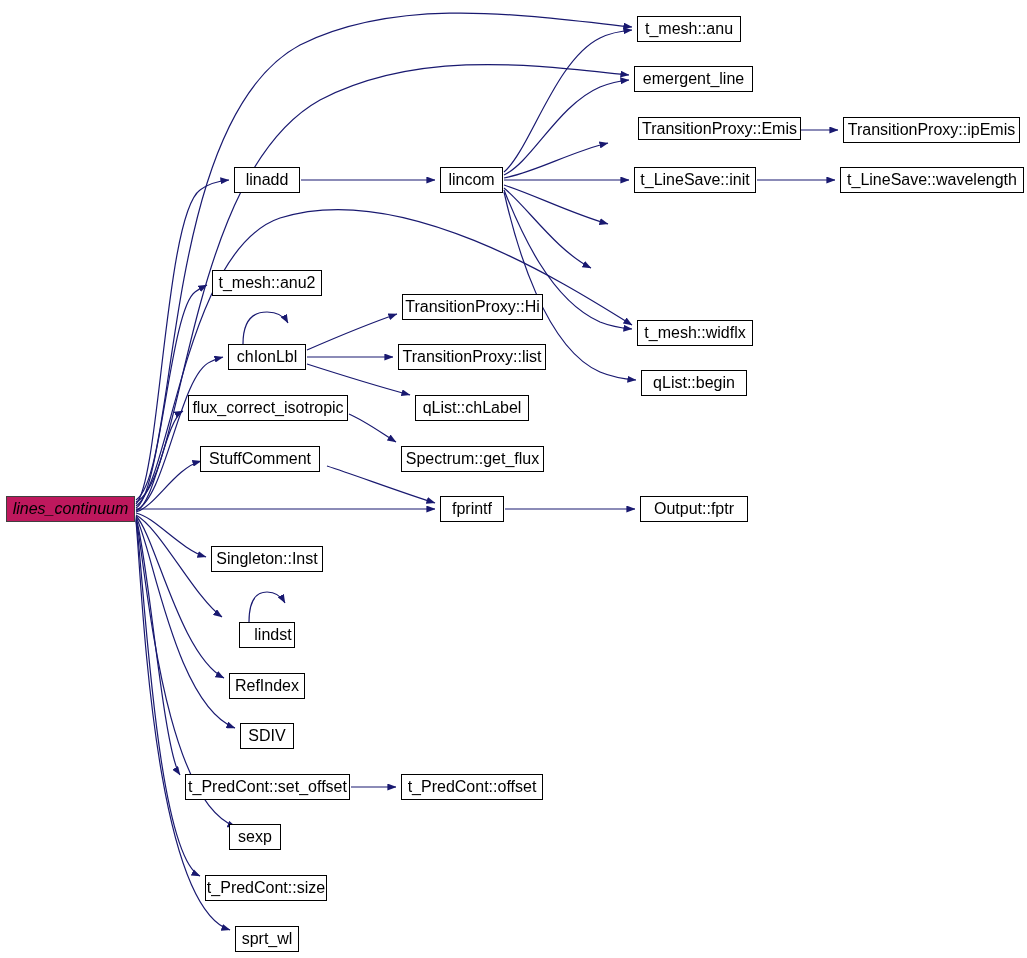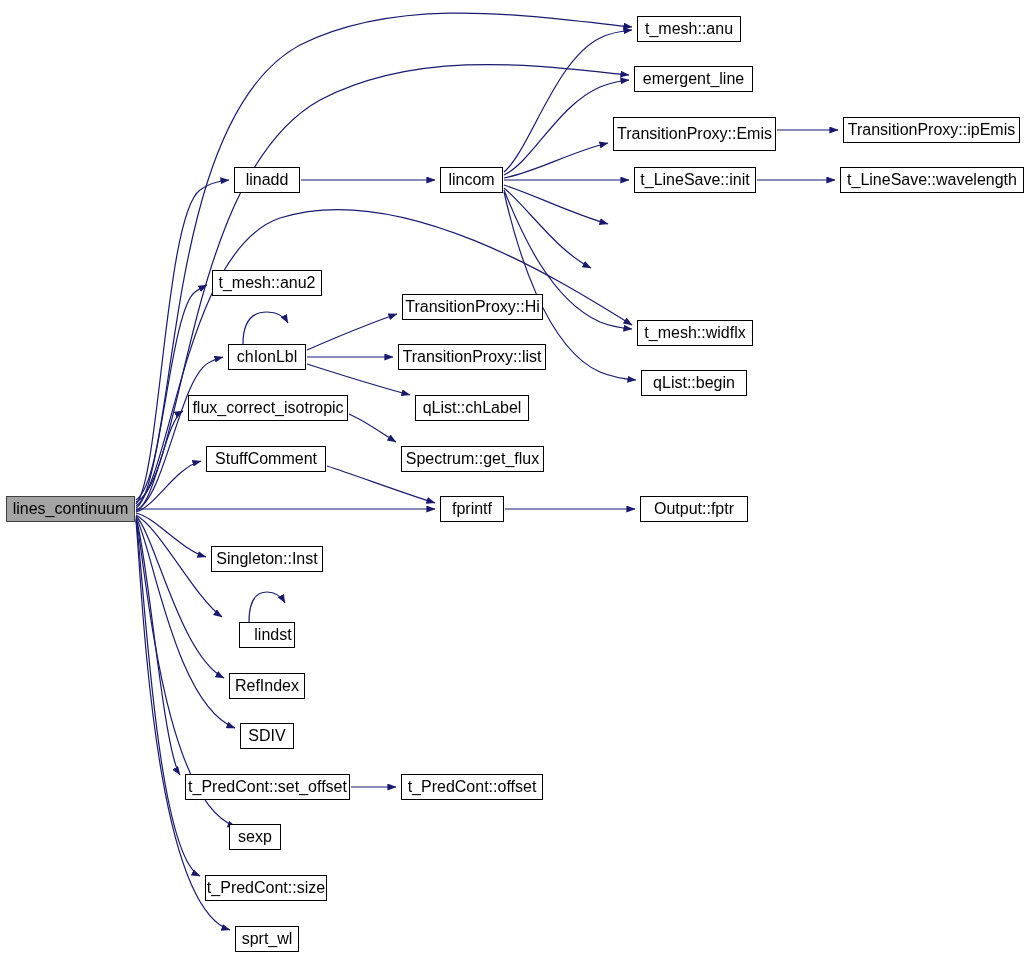--- a/index.html
+++ b/index.html
@@ -40,22 +40,23 @@
     border: 1px solid #000000;
     background: #ffffff;
     color: #000000;
     font-size: 16px;
     line-height: 1;
     white-space: nowrap;
     cursor: pointer;
     user-select: none;
   }
   .gnode.root {
-    background: #a3a3a3;
+    background: #be185d;
     border: 1px solid #404040;
+    font-style: italic;
   }
   .gnode .nlabel {
     display: block;
     padding: 0 2px;
     pointer-events: none;
   }
 </style>
 </head>
 <body>
 
@@ -109,21 +110,21 @@
   <div id="node-layer">
       <div class="gnode root" style="left: 6px; top: 496px; width: 129px; height: 26px;">
         <span class="nlabel">lines_continuum</span>
       </div>
       <div class="gnode" style="left: 637px; top: 16px; width: 104px; height: 26px;">
         <span class="nlabel">t_mesh::anu</span>
       </div>
       <div class="gnode" style="left: 634px; top: 66px; width: 119px; height: 26px;">
         <span class="nlabel">emergent_line</span>
       </div>
-      <div class="gnode" style="left: 613px; top: 117px; width: 163px; height: 34px;">
+      <div class="gnode" style="left: 638px; top: 117px; width: 163px; height: 23px;">
         <span class="nlabel">TransitionProxy::Emis</span>
       </div>
       <div class="gnode" style="left: 843px; top: 117px; width: 177px; height: 26px;">
         <span class="nlabel">TransitionProxy::ipEmis</span>
       </div>
       <div class="gnode" style="left: 234px; top: 167px; width: 66px; height: 26px;">
         <span class="nlabel">linadd</span>
       </div>
       <div class="gnode" style="left: 440px; top: 167px; width: 63px; height: 26px;">
         <span class="nlabel">lincom</span>
@@ -151,21 +152,21 @@
       </div>
       <div class="gnode" style="left: 641px; top: 370px; width: 106px; height: 26px;">
         <span class="nlabel">qList::begin</span>
       </div>
       <div class="gnode" style="left: 188px; top: 395px; width: 160px; height: 26px;">
         <span class="nlabel">flux_correct_isotropic</span>
       </div>
       <div class="gnode" style="left: 415px; top: 395px; width: 114px; height: 26px;">
         <span class="nlabel">qList::chLabel</span>
       </div>
-      <div class="gnode" style="left: 206px; top: 446px; width: 120px; height: 26px;">
+      <div class="gnode" style="left: 200px; top: 446px; width: 120px; height: 26px;">
         <span class="nlabel">StuffComment</span>
       </div>
       <div class="gnode" style="left: 401px; top: 446px; width: 143px; height: 26px;">
         <span class="nlabel">Spectrum::get_flux</span>
       </div>
       <div class="gnode" style="left: 440px; top: 496px; width: 64px; height: 26px;">
         <span class="nlabel">fprintf</span>
       </div>
       <div class="gnode" style="left: 640px; top: 496px; width: 108px; height: 26px;">
         <span class="nlabel">Output::fptr</span>

